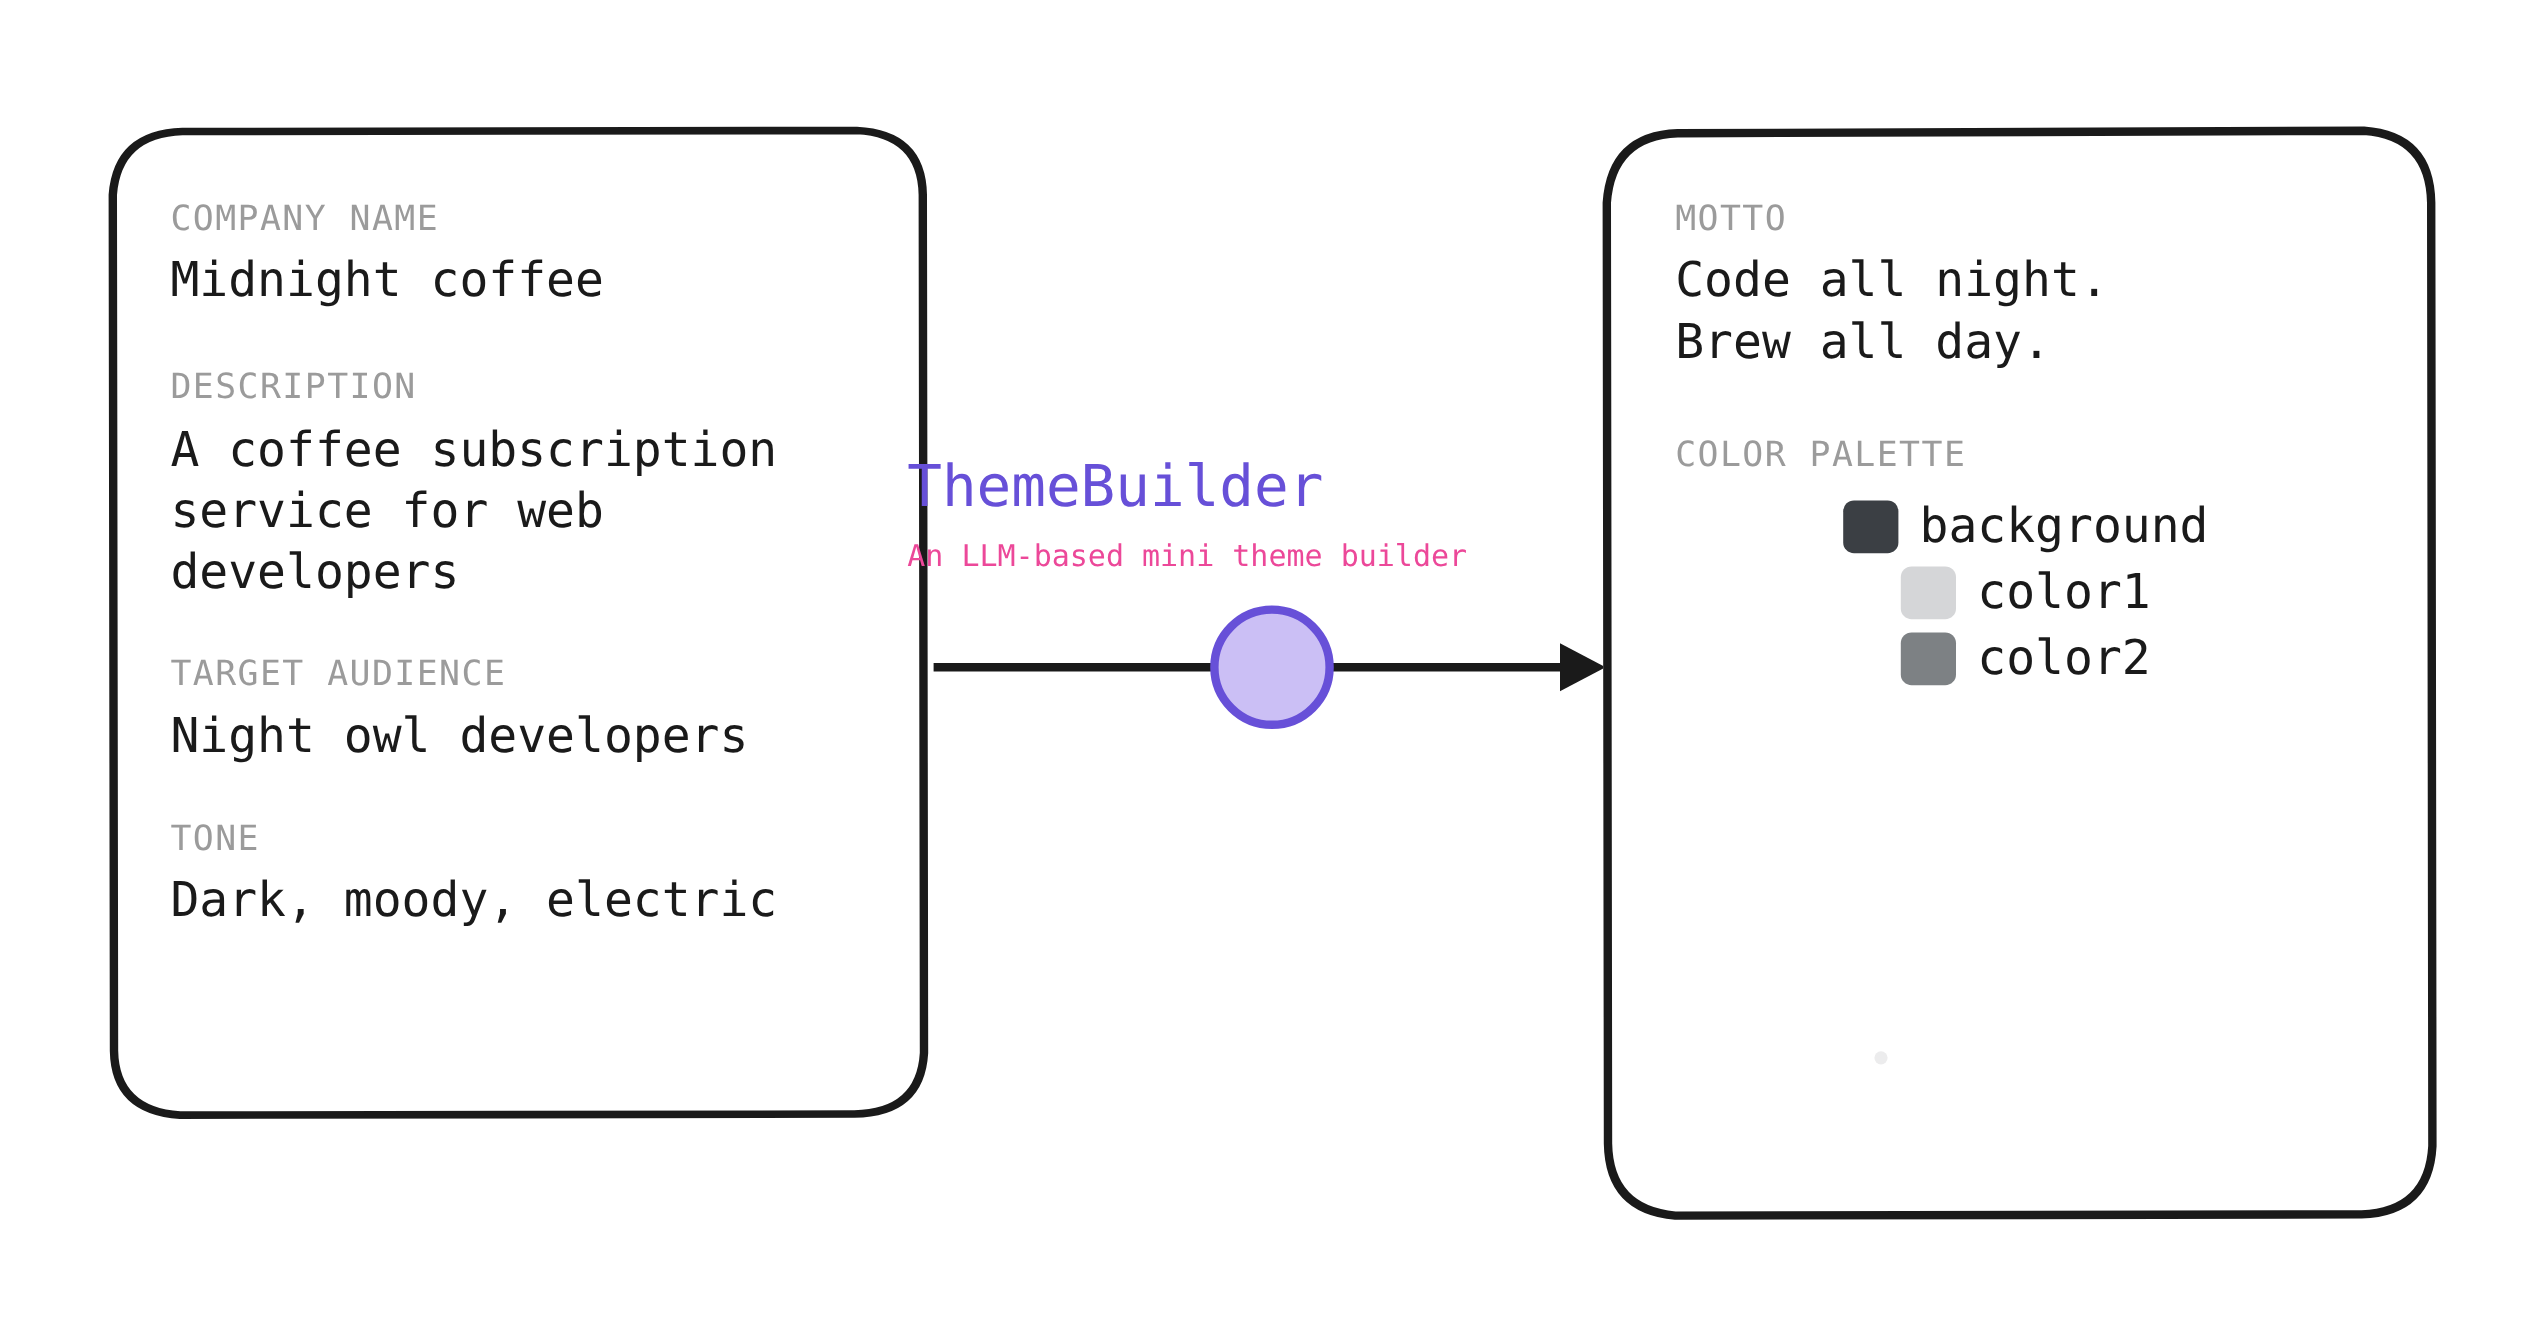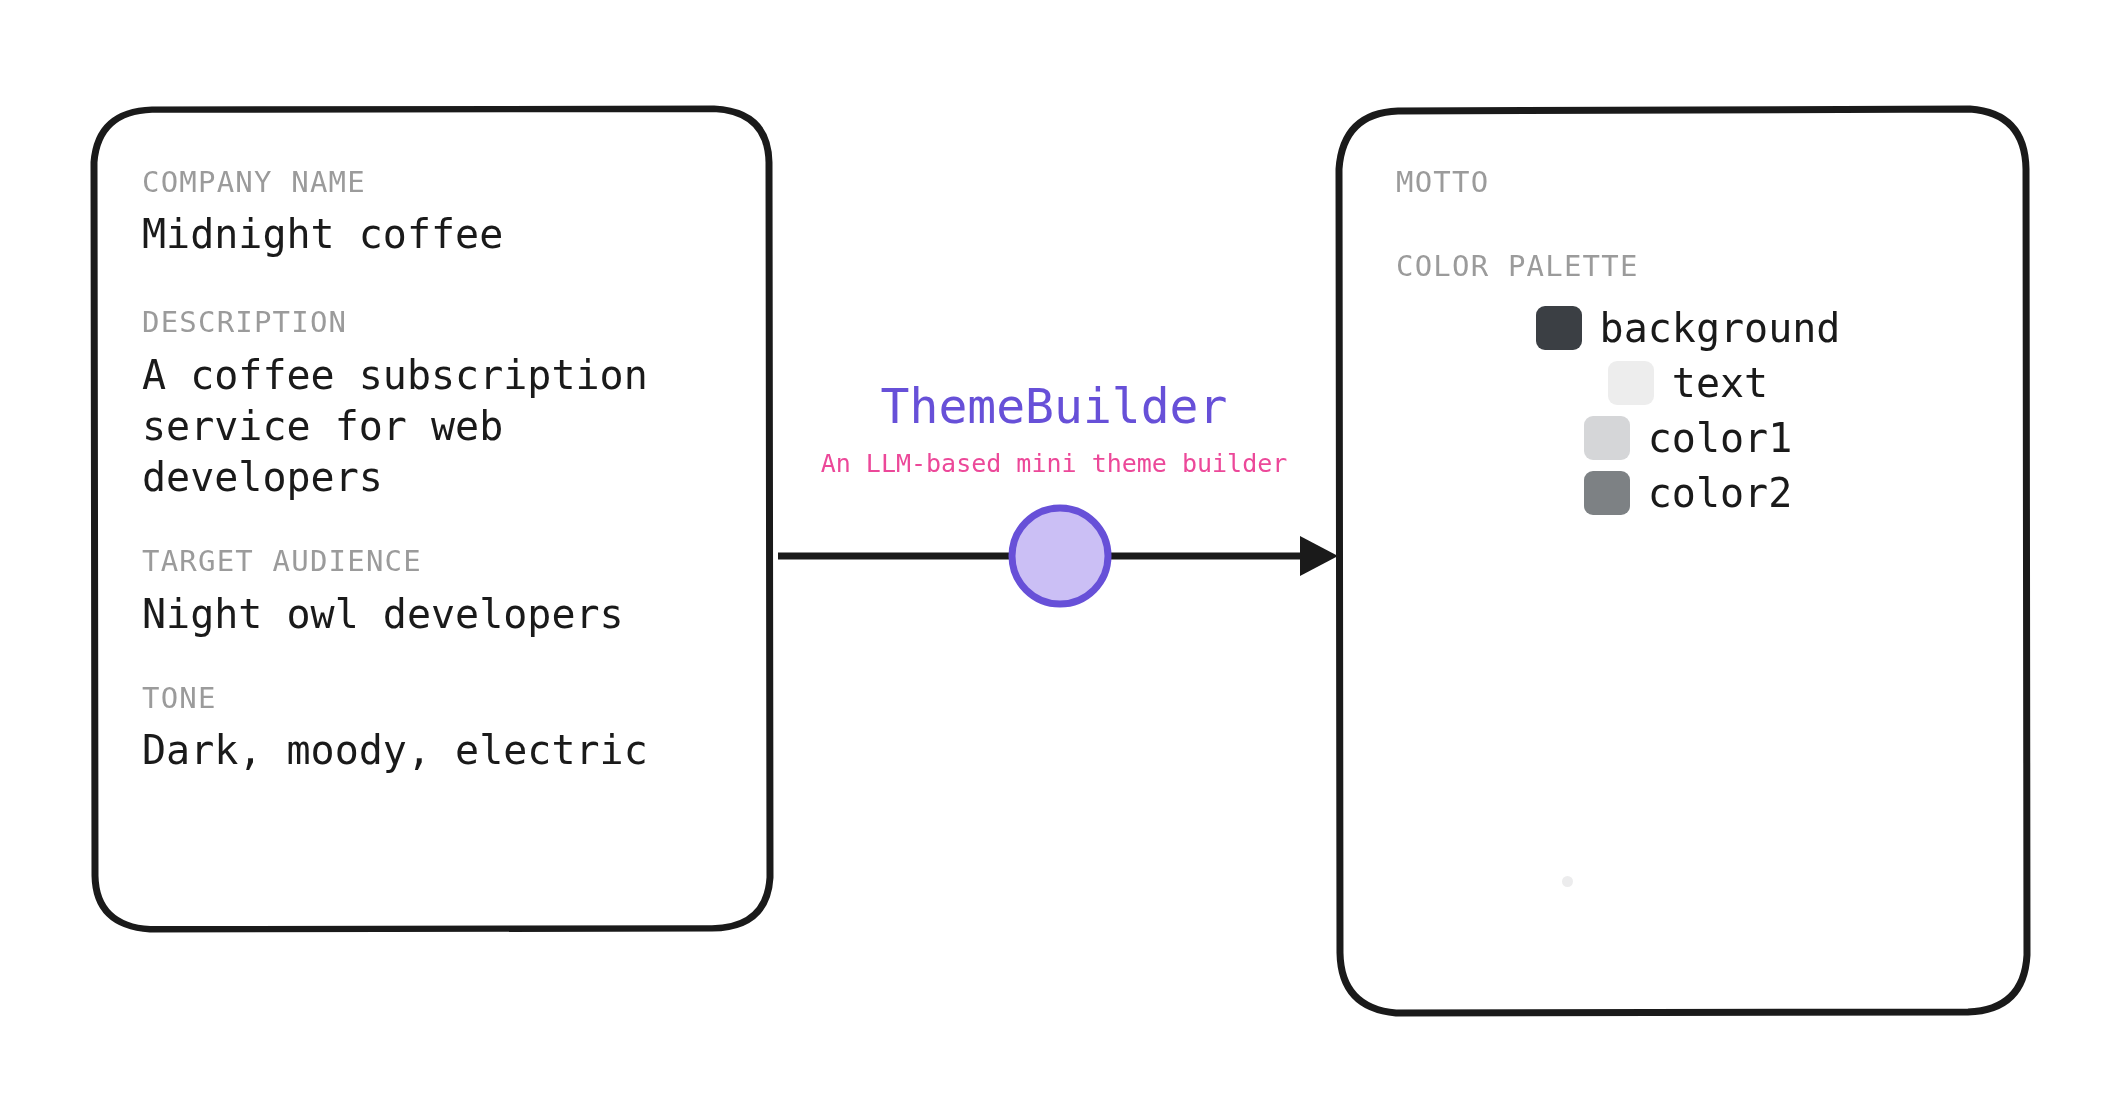--- a/index.html
+++ b/index.html
@@ -118,24 +118,24 @@
     top: 876px;
     width: 11px;
     height: 11px;
     border-radius: 50%;
     background: #ececed;
   }
 
   
   #center-block {
     position: absolute;
-    left: 780px;
+    left: 756px;
     top: 380px;
     width: 548px;
-    text-align: center;
+    text-align: left;
   }
   #brand-title {
     color: #6750d8;
     font-size: 48px;
     line-height: 1.1;
     white-space: pre;
   }
   #brand-subtitle {
     color: #ec4899;
     font-size: 25px;
@@ -204,36 +204,34 @@
 
   <div class="card" id="output-card">
     <svg class="card-svg" viewBox="0 0 694 910" preserveAspectRatio="none">
       <path d="M62 5 L634 3 Q689 7 690 63 L691 849 Q688 904 632 906 L60 907 Q5 902 4 847 L3 63 Q7 7 62 5 Z" fill="#ffffff" stroke="#1a1a1a" stroke-width="7" stroke-linejoin="round" stroke-linecap="round"></path>
     </svg>
 
     <div class="card-inner">
 
       <div class="field motto">
         <div class="field-label">MOTTO</div>
+        <div class="field-value">Code all night.
+Brew all day.</div>
       </div>
 
       <div class="field palette">
         <div class="field-label">COLOR PALETTE</div>
 
         <div class="palette-list">
 
           <div class="palette-row">
             <span class="swatch" style="background: rgb(59, 63, 68);"></span>
             <span class="swatch-label">background</span>
           </div>
 
-          <div class="palette-row">
-            <span class="swatch" style="background: rgb(237, 237, 237);"></span>
-            <span class="swatch-label">text</span>
-          </div>
 
           <div class="palette-row">
             <span class="swatch" style="background: rgb(213, 214, 216);"></span>
             <span class="swatch-label">color1</span>
           </div>
 
           <div class="palette-row">
             <span class="swatch" style="background: rgb(125, 129, 132);"></span>
             <span class="swatch-label">color2</span>
           </div>

